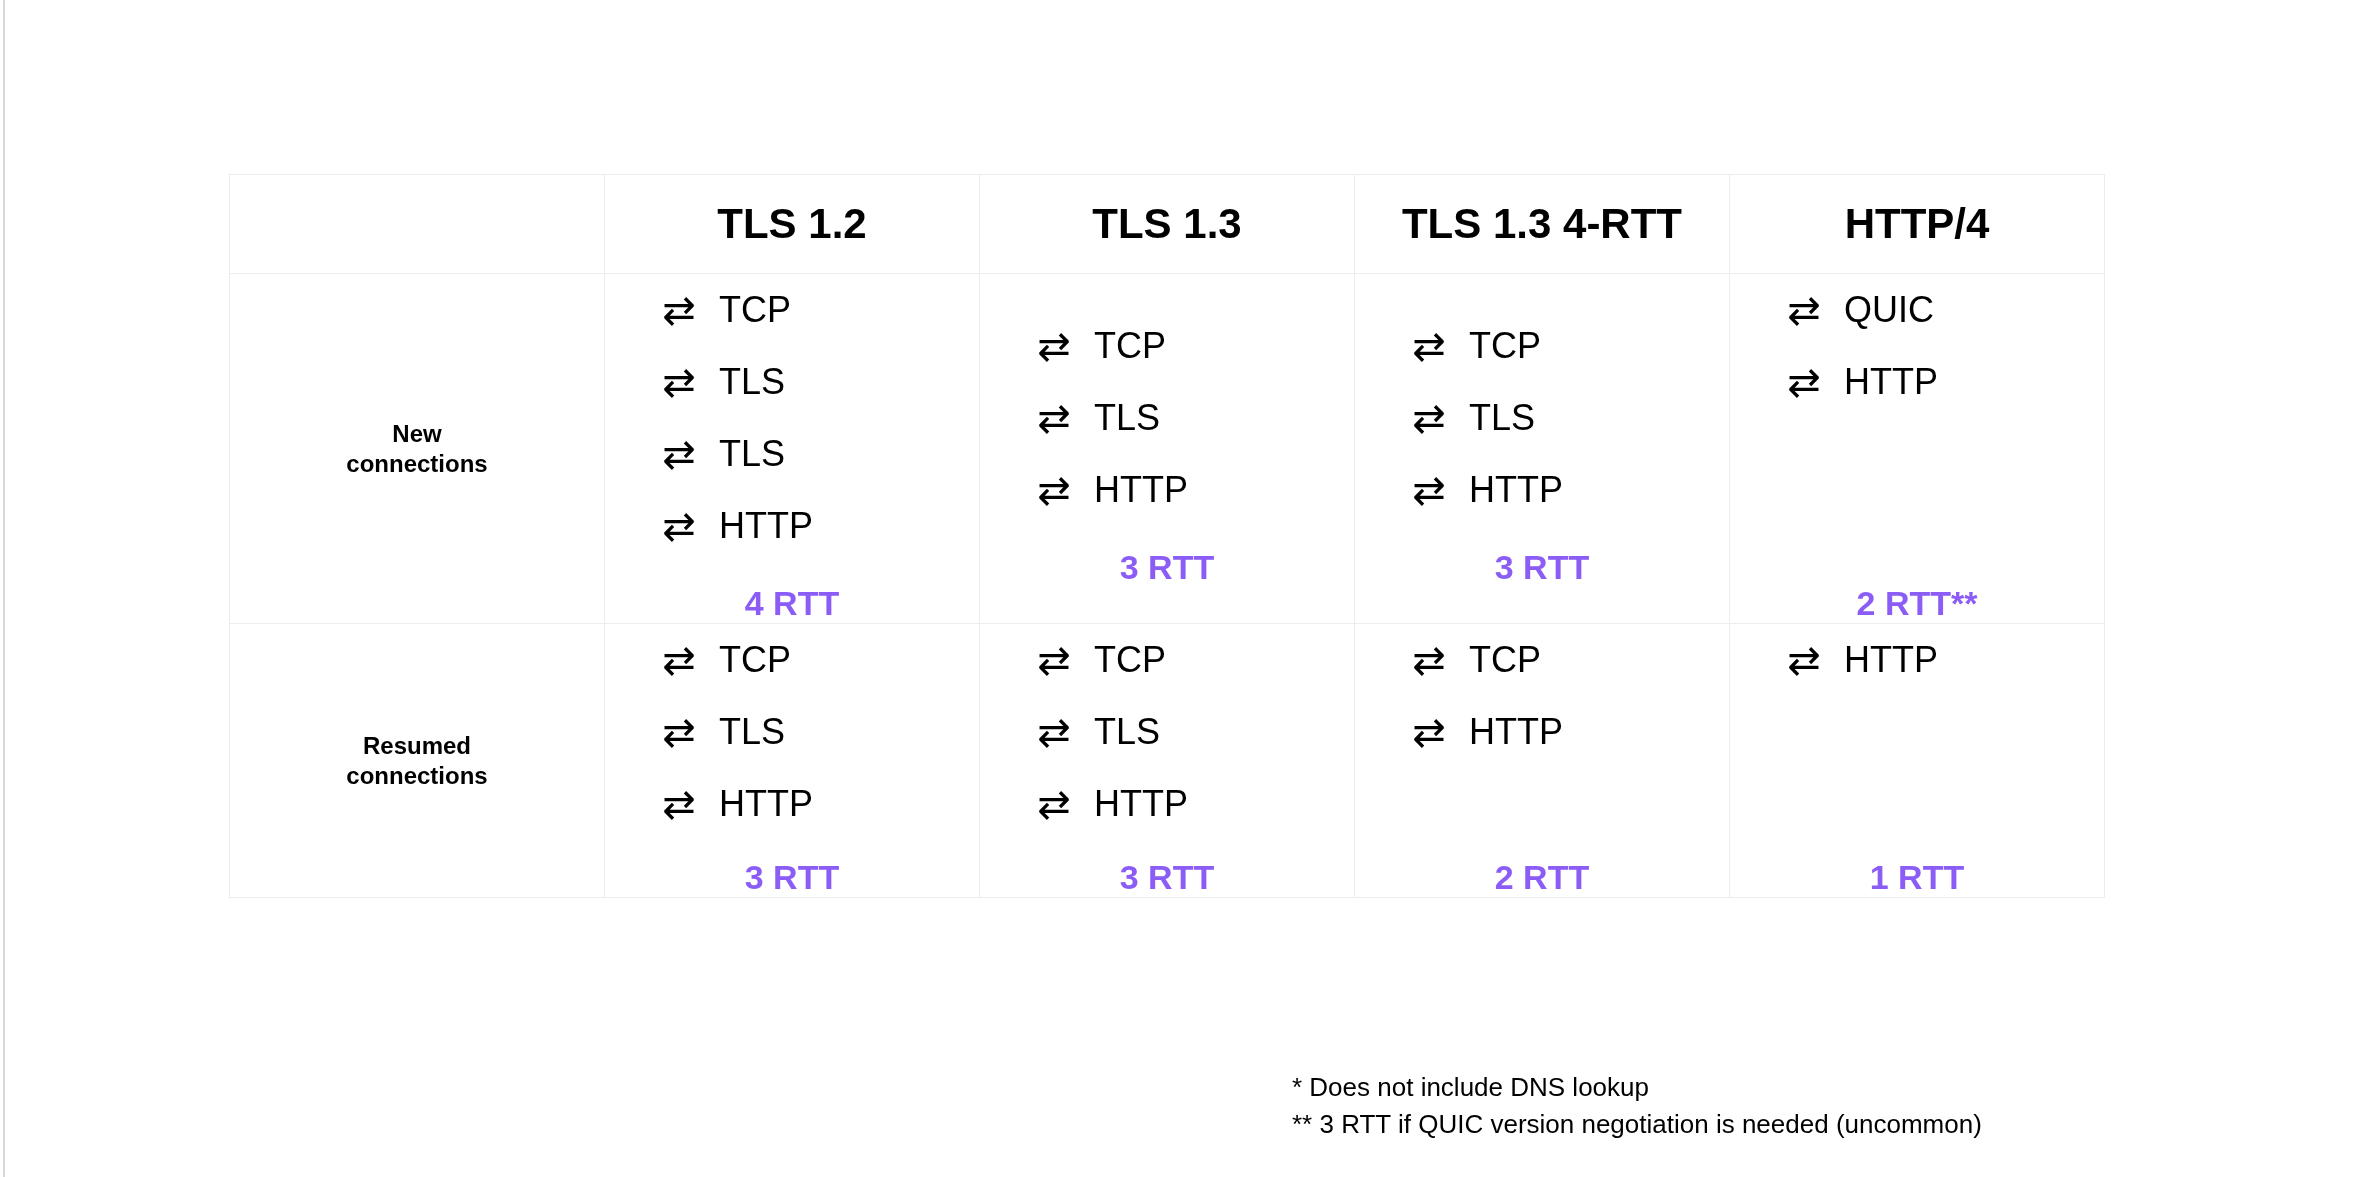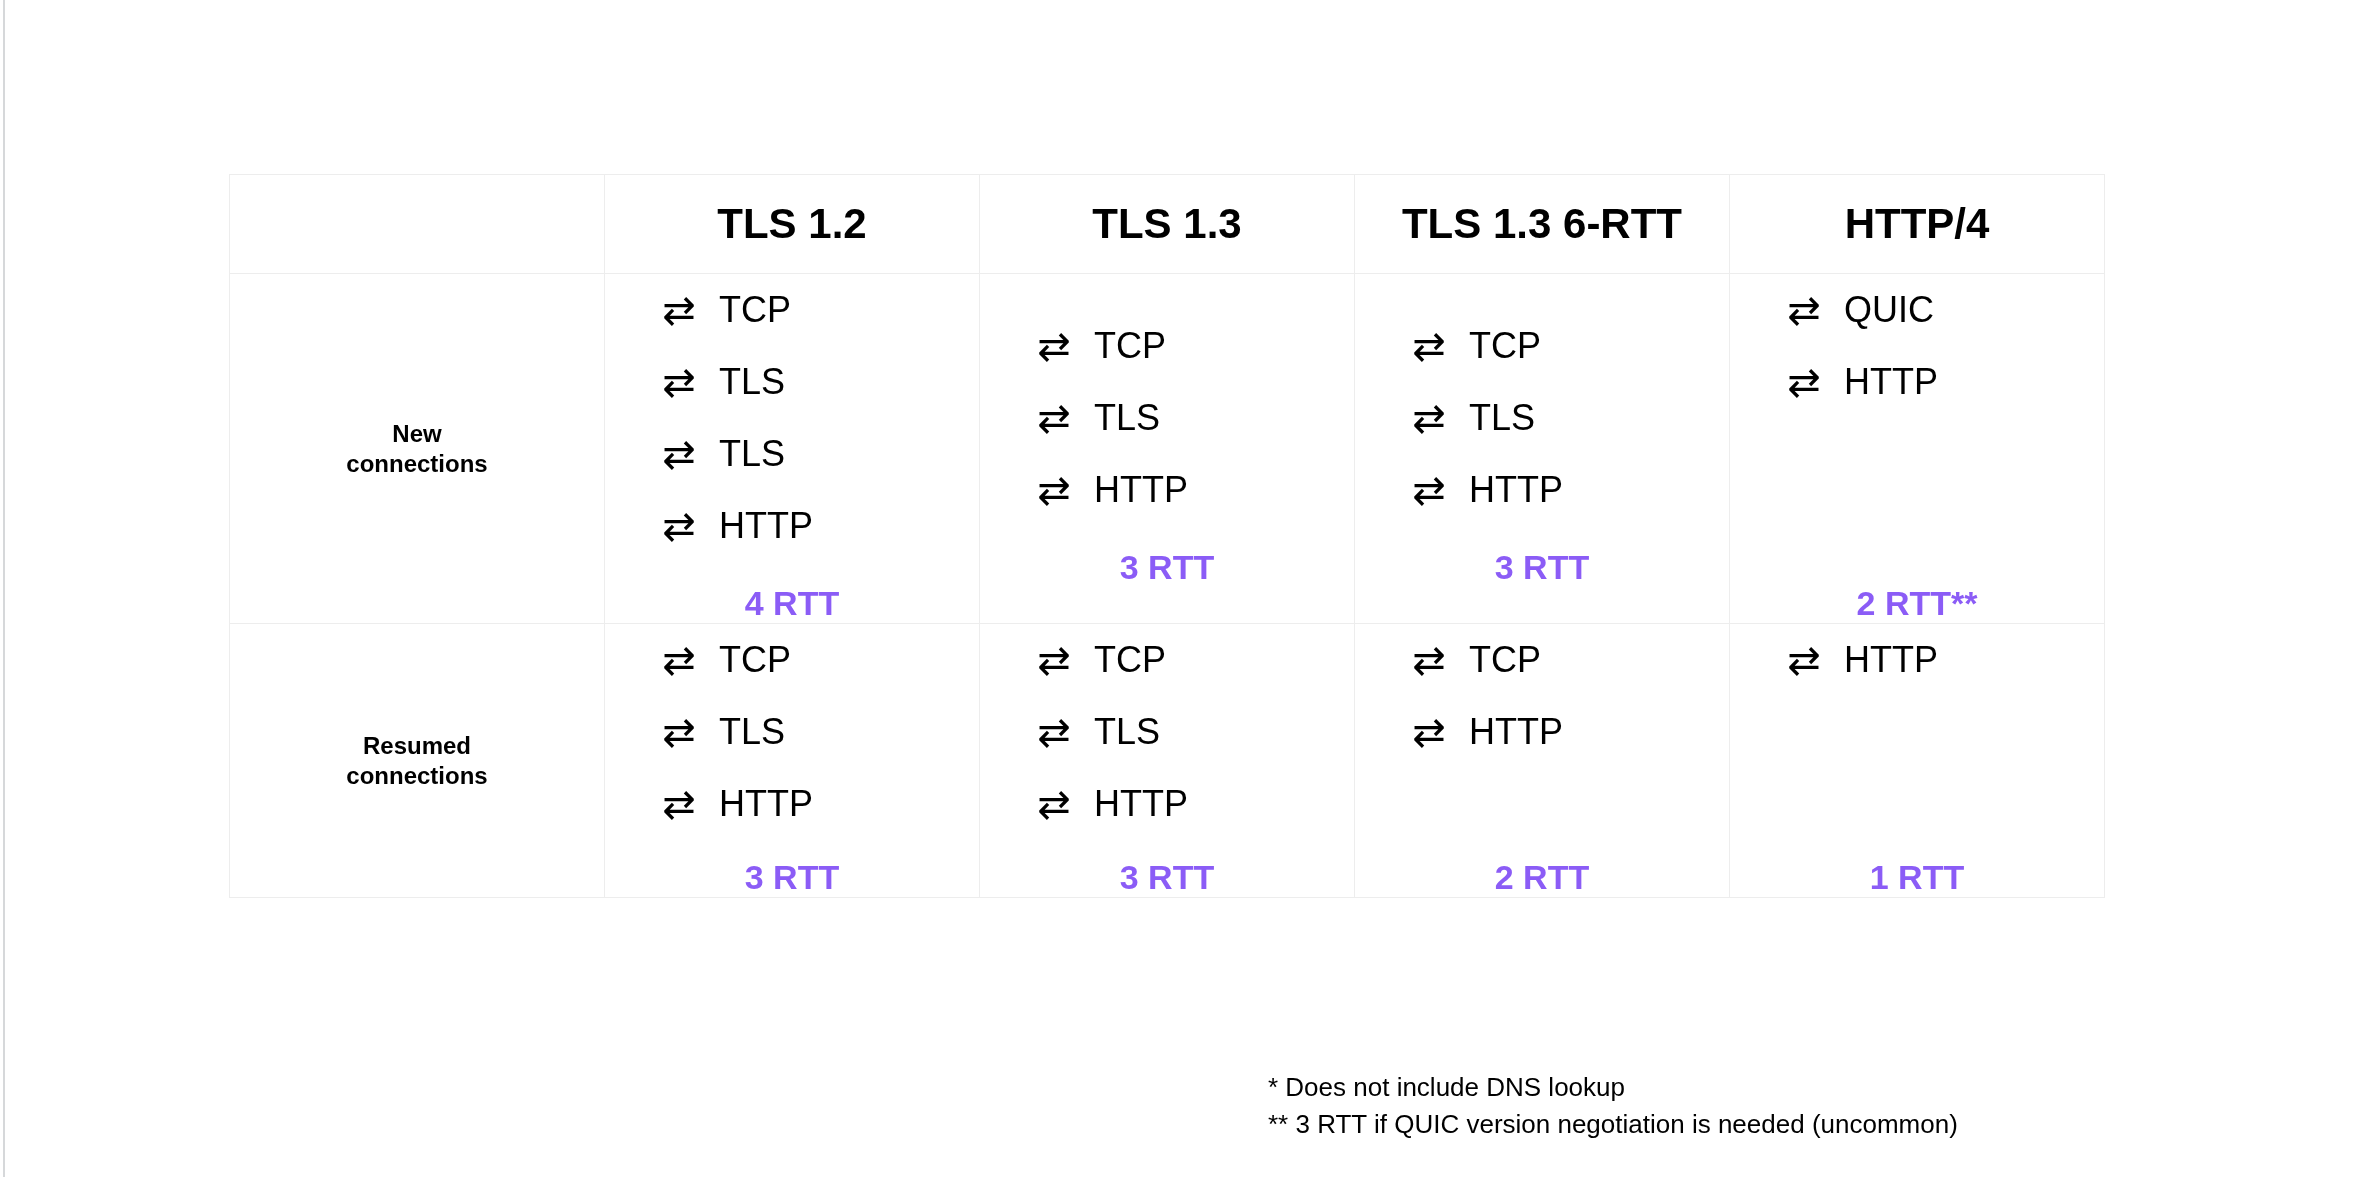--- a/index.html
+++ b/index.html
@@ -127,21 +127,21 @@
 
   .footnotes {
     position: absolute;
     left: 1268px;
     top: 1069px;
     font-size: 26px;
     line-height: 1.42;
     color: #000000;
     text-align: left;
   }
-  .footnote { white-space: nowrap; }
+  .footnote { white-space: nowrap; margin-left: 24px; }
 </style>
 </head>
 <body>
 
 <div class="left-rule"></div>
 
 <div class="slide">
 
 
   <table class="matrix">
@@ -150,21 +150,21 @@
       <col class="datacol">
       <col class="datacol">
       <col class="datacol">
       <col class="datacol">
     </colgroup>
     <thead>
       <tr>
         <th class="corner"></th>
         <th>TLS 1.2</th>
         <th>TLS 1.3</th>
-        <th>TLS 1.3 6-RTT</th>
+        <th>TLS 1.3 4-RTT</th>
         <th>HTTP/4</th>
       </tr>
     </thead>
     <tbody>
 
       <tr class="new-row">
         <td class="rowlabel">
           <div>New</div>
           <div>connections</div>
         </td>

